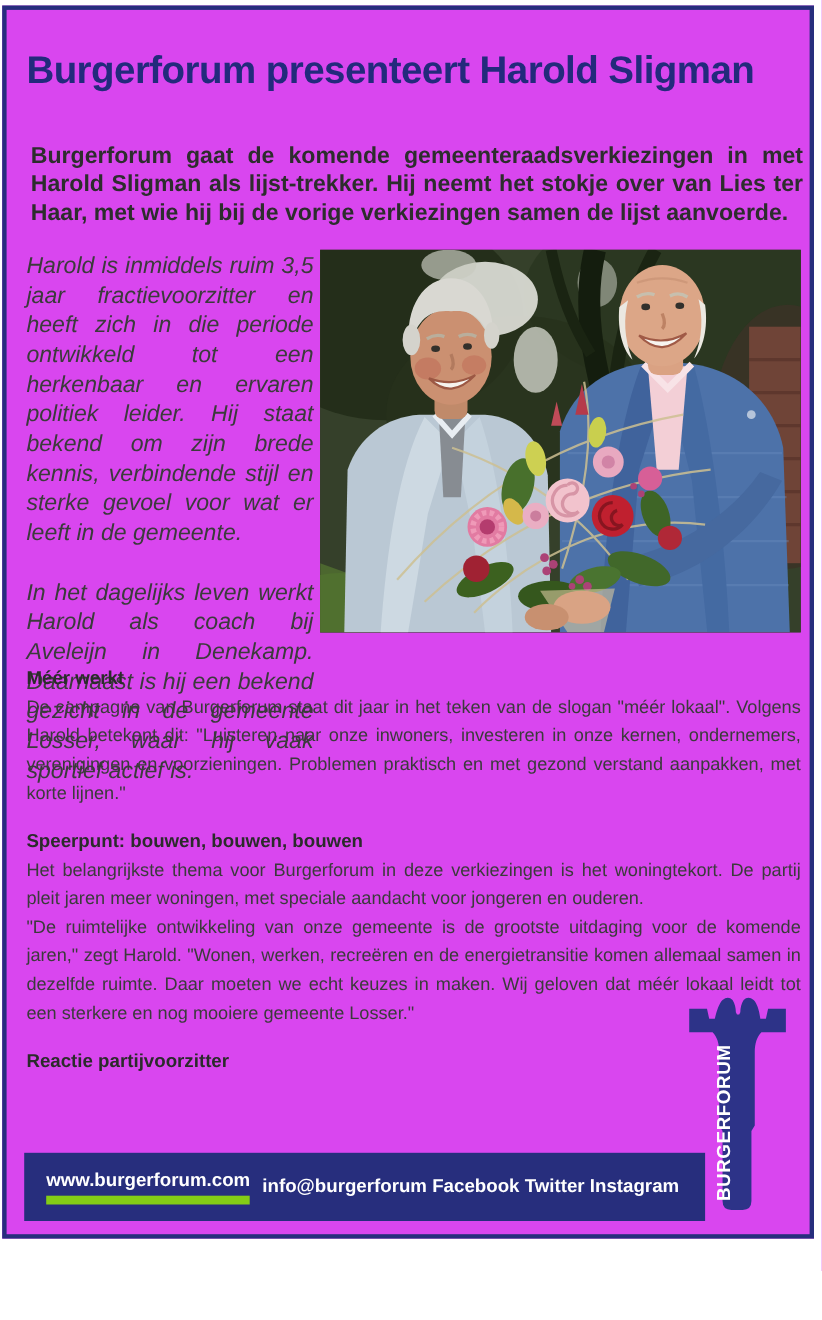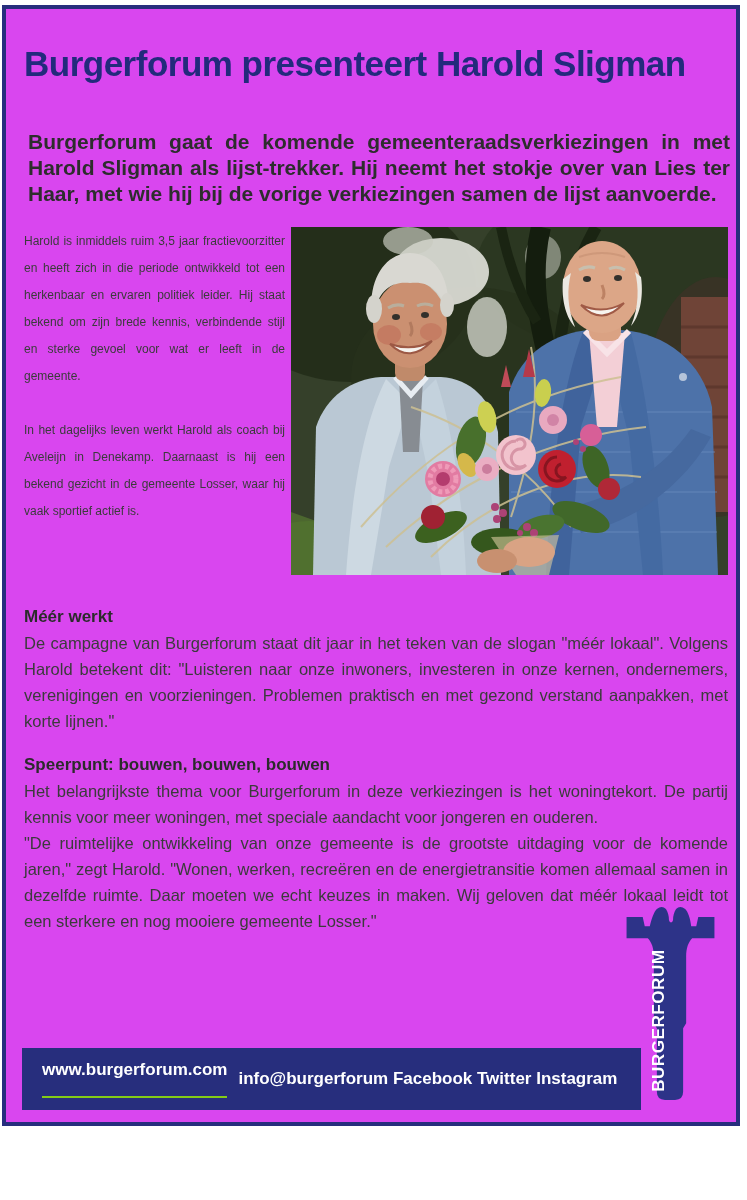--- a/index.html
+++ b/index.html
@@ -17,21 +17,21 @@
     font-size:35px;line-height:47px;font-weight:bold;color:#232a7c;
     letter-spacing:-0.5px;
   }
   .intro{
     position:absolute;left:18px;top:116px;width:702px;
     font-size:21px;line-height:26px;font-weight:bold;color:#2d2d2d;
     text-align:justify;margin:4px;
   }
   .leftcol{
     position:absolute;left:18px;top:219px;width:261px;
-    font-size:12px;line-height:27px;color:#3b3b3b;text-align:justify;
+    font-size:21px;line-height:27px;color:#3b3b3b;text-align:justify;font-style:italic;
   }
   .leftcol p{margin:0 0 27px 0;}
   .photo{
     position:absolute;left:285px;top:218px;width:437px;height:348px;
     overflow:hidden;background:#2d3820;
   }
   .sections{position:absolute;left:18px;top:594px;width:704px;}
   .section{margin-bottom:17px;}
   .section h3{
     margin:0;font-size:17px;line-height:27px;font-weight:bold;color:#2b2b2b;
@@ -41,21 +41,21 @@
   }
   .section.narrow p{width:600px;}
   .logo{position:absolute;left:619px;top:897px;width:92px;height:200px;}
   .footer-bar{
     position:absolute;left:16px;top:1039px;width:619px;height:62px;
     background:#272e7d;display:flex;align-items:center;
     padding-left:20px;box-sizing:border-box;
     color:#ffffff;font-weight:bold;font-size:17px;white-space:nowrap;
   }
   .footer-bar .site{
-    border-bottom:2px solid #84cc16;padding-bottom:16px;margin-right:11px;
+    border-bottom:8px solid #84cc16;padding-bottom:4px;margin-right:11px;
     cursor:pointer;
   }
 </style>
 </head>
 <body>
 
 <div class="frame">
 
   <h1 class="title"><span>Burgerforum presenteert Harold Sligman</span><br>
   </h1>
@@ -179,24 +179,25 @@
     </svg>
   </div>
 
   <div class="sections">
     <div class="section">
       <h3>Méér werkt</h3>
       <p>De campagne van Burgerforum staat dit jaar in het teken van de slogan "méér lokaal". Volgens Harold betekent dit: "Luisteren naar onze inwoners, investeren in onze kernen, ondernemers, verenigingen en voorzieningen. Problemen praktisch en met gezond verstand aanpakken, met korte lijnen."</p>
     </div>
     <div class="section">
       <h3>Speerpunt: bouwen, bouwen, bouwen</h3>
-      <p>Het belangrijkste thema voor Burgerforum in deze verkiezingen is het woningtekort. De partij kennis voor meer woningen, met speciale aandacht voor jongeren en ouderen.</p>
+      <p>Het belangrijkste thema voor Burgerforum in deze verkiezingen is het woningtekort. De partij pleit jaren meer woningen, met speciale aandacht voor jongeren en ouderen.</p>
       <p>"De ruimtelijke ontwikkeling van onze gemeente is de grootste uitdaging voor de komende jaren," zegt Harold. "Wonen, werken, recreëren en de energietransitie komen allemaal samen in dezelfde ruimte. Daar moeten we echt keuzes in maken. Wij geloven dat méér lokaal leidt tot een sterkere en nog mooiere gemeente Losser."</p>
     </div>
     <div class="section narrow">
+      <h3>Reactie partijvoorzitter</h3>
     </div>
   </div>
 
   <div class="logo">
     <svg width="92" height="200" viewBox="0 0 90 198" xmlns="http://www.w3.org/2000/svg">
       <path fill="#2d3388" d="
         M1,11 H17 L19,20 H24
         C26,12 28,6 31,3 Q36,-1 40,3 C42,6 43,10 43,14 L44,16 L46,16 L47,14
         C47,10 48,6 50,3 Q54,-1 59,3 C62,6 64,12 65,20 H70 L72,11 H88 V32 L66,32
         C62,36 60,42 60,50 L60,116 L57,121 L57,184 Q57,192 49,192 H39 Q31,192 31,184

